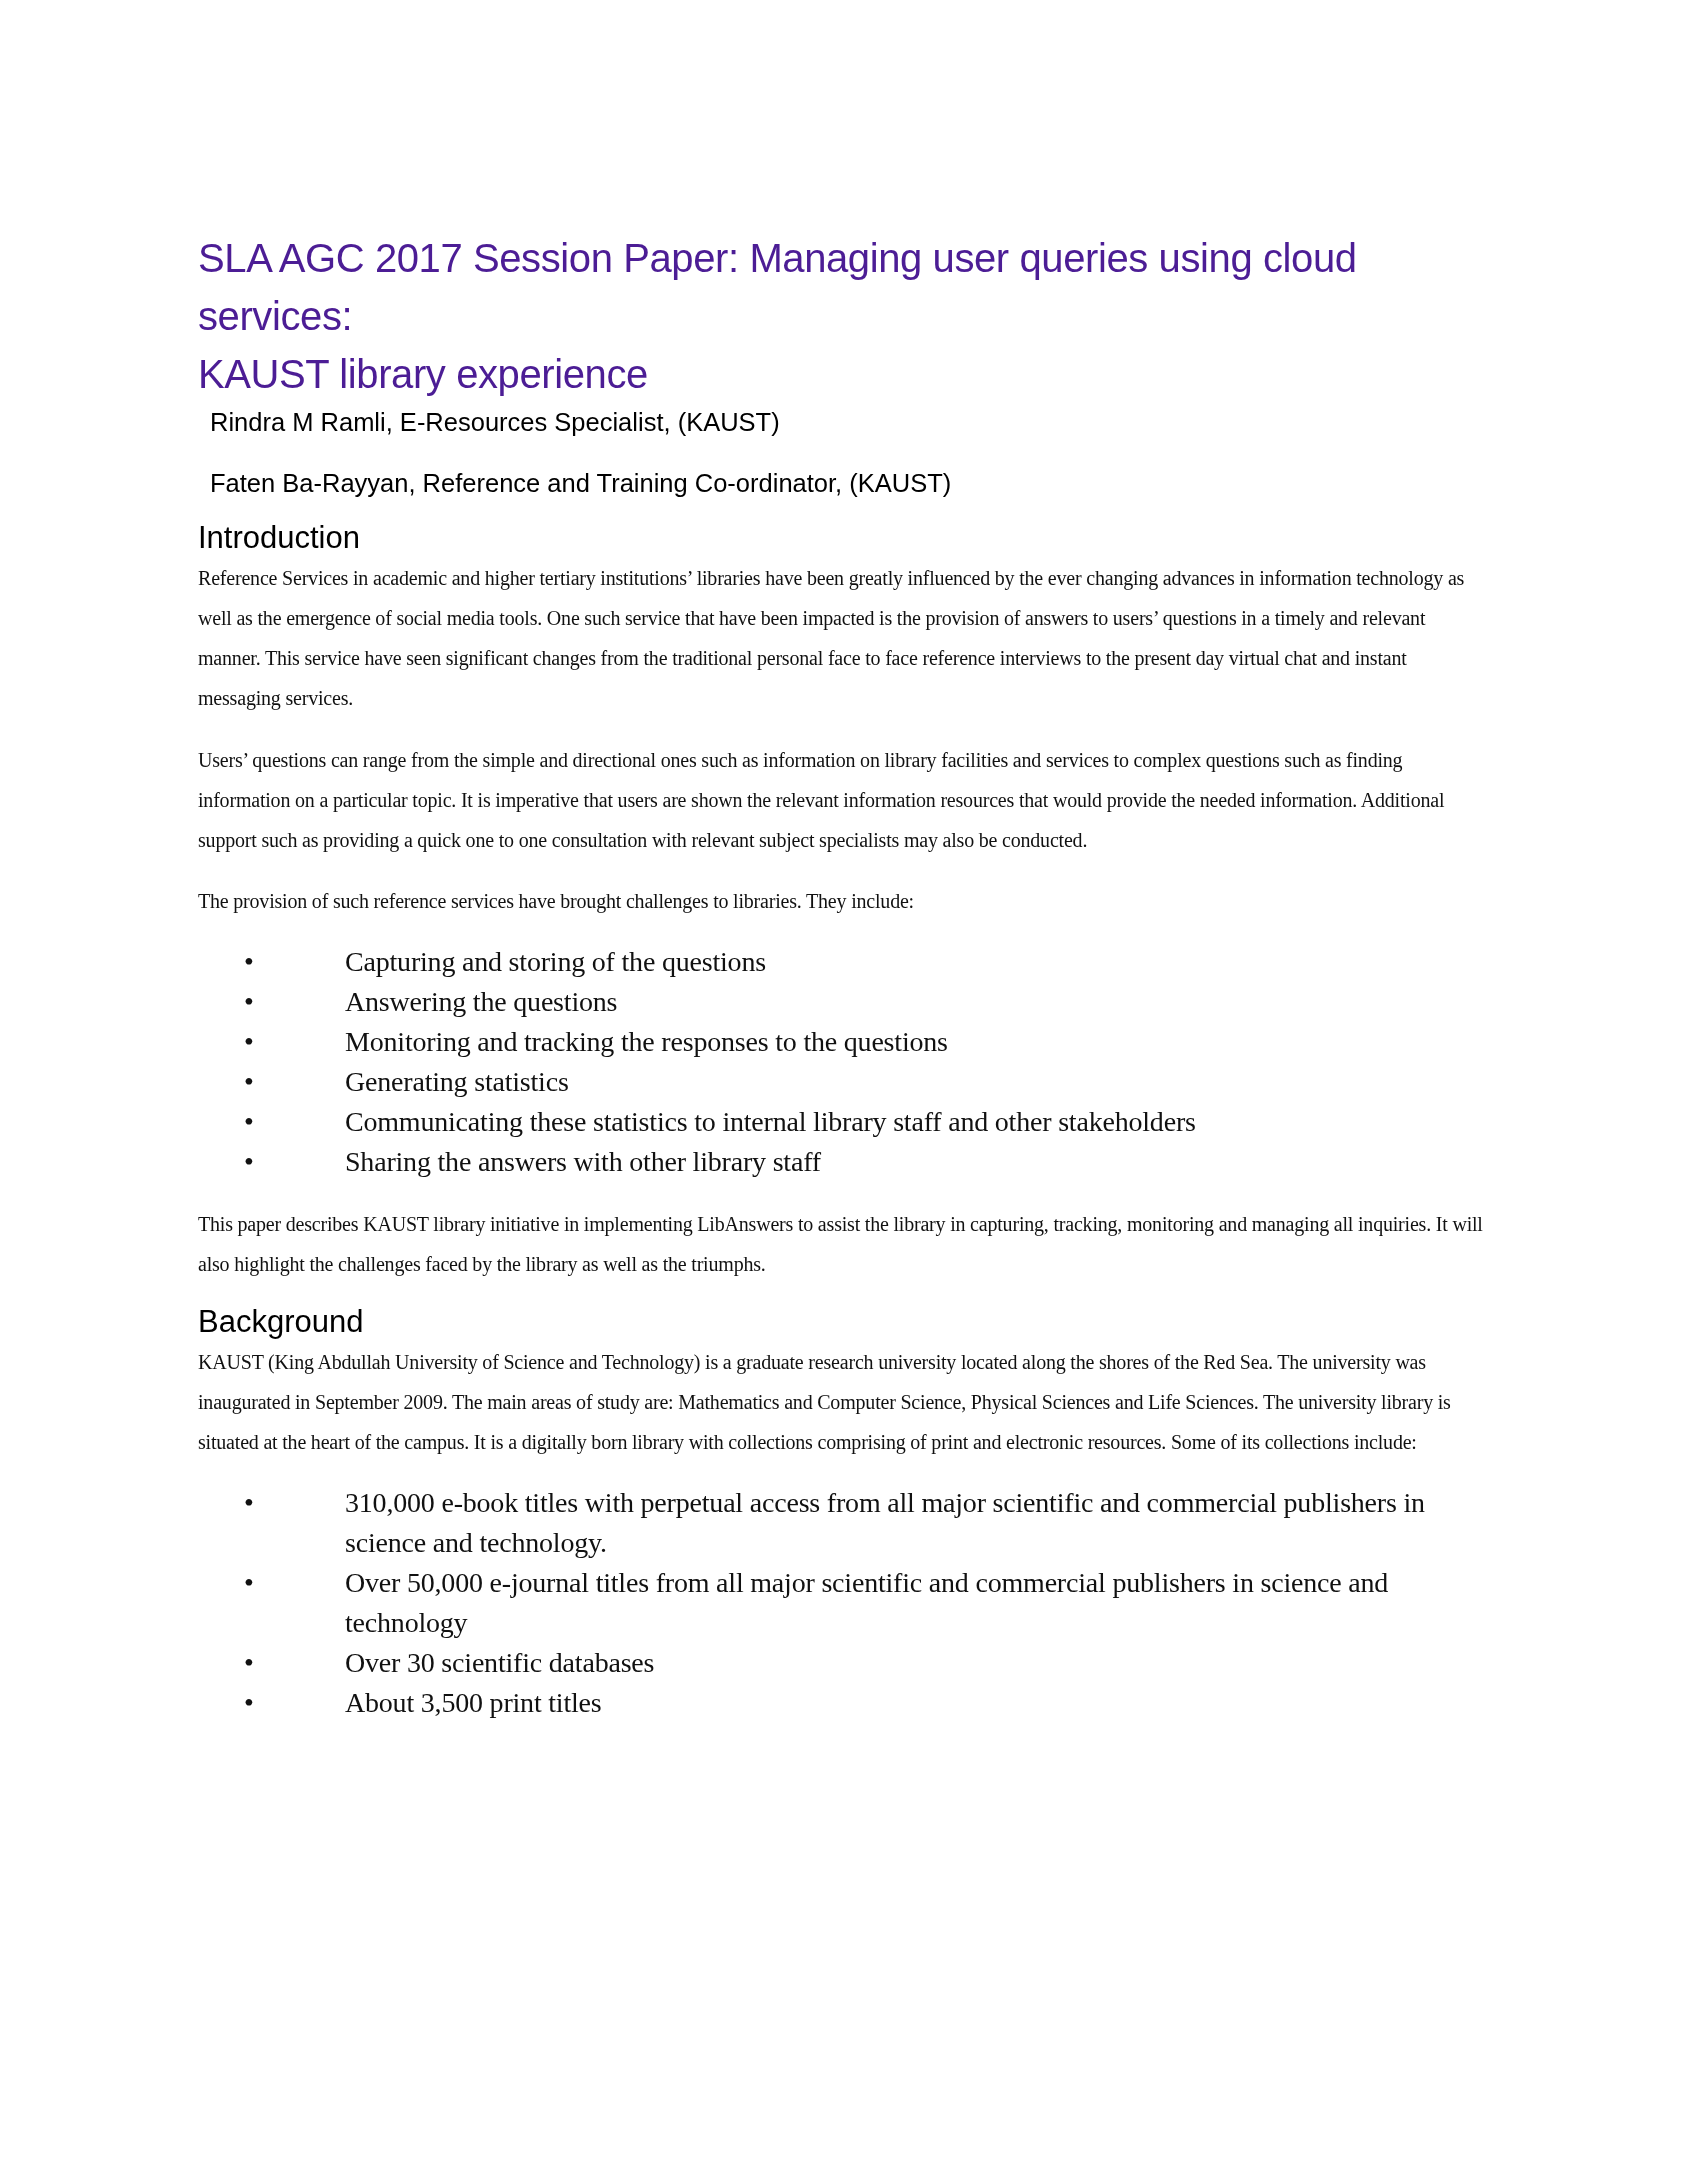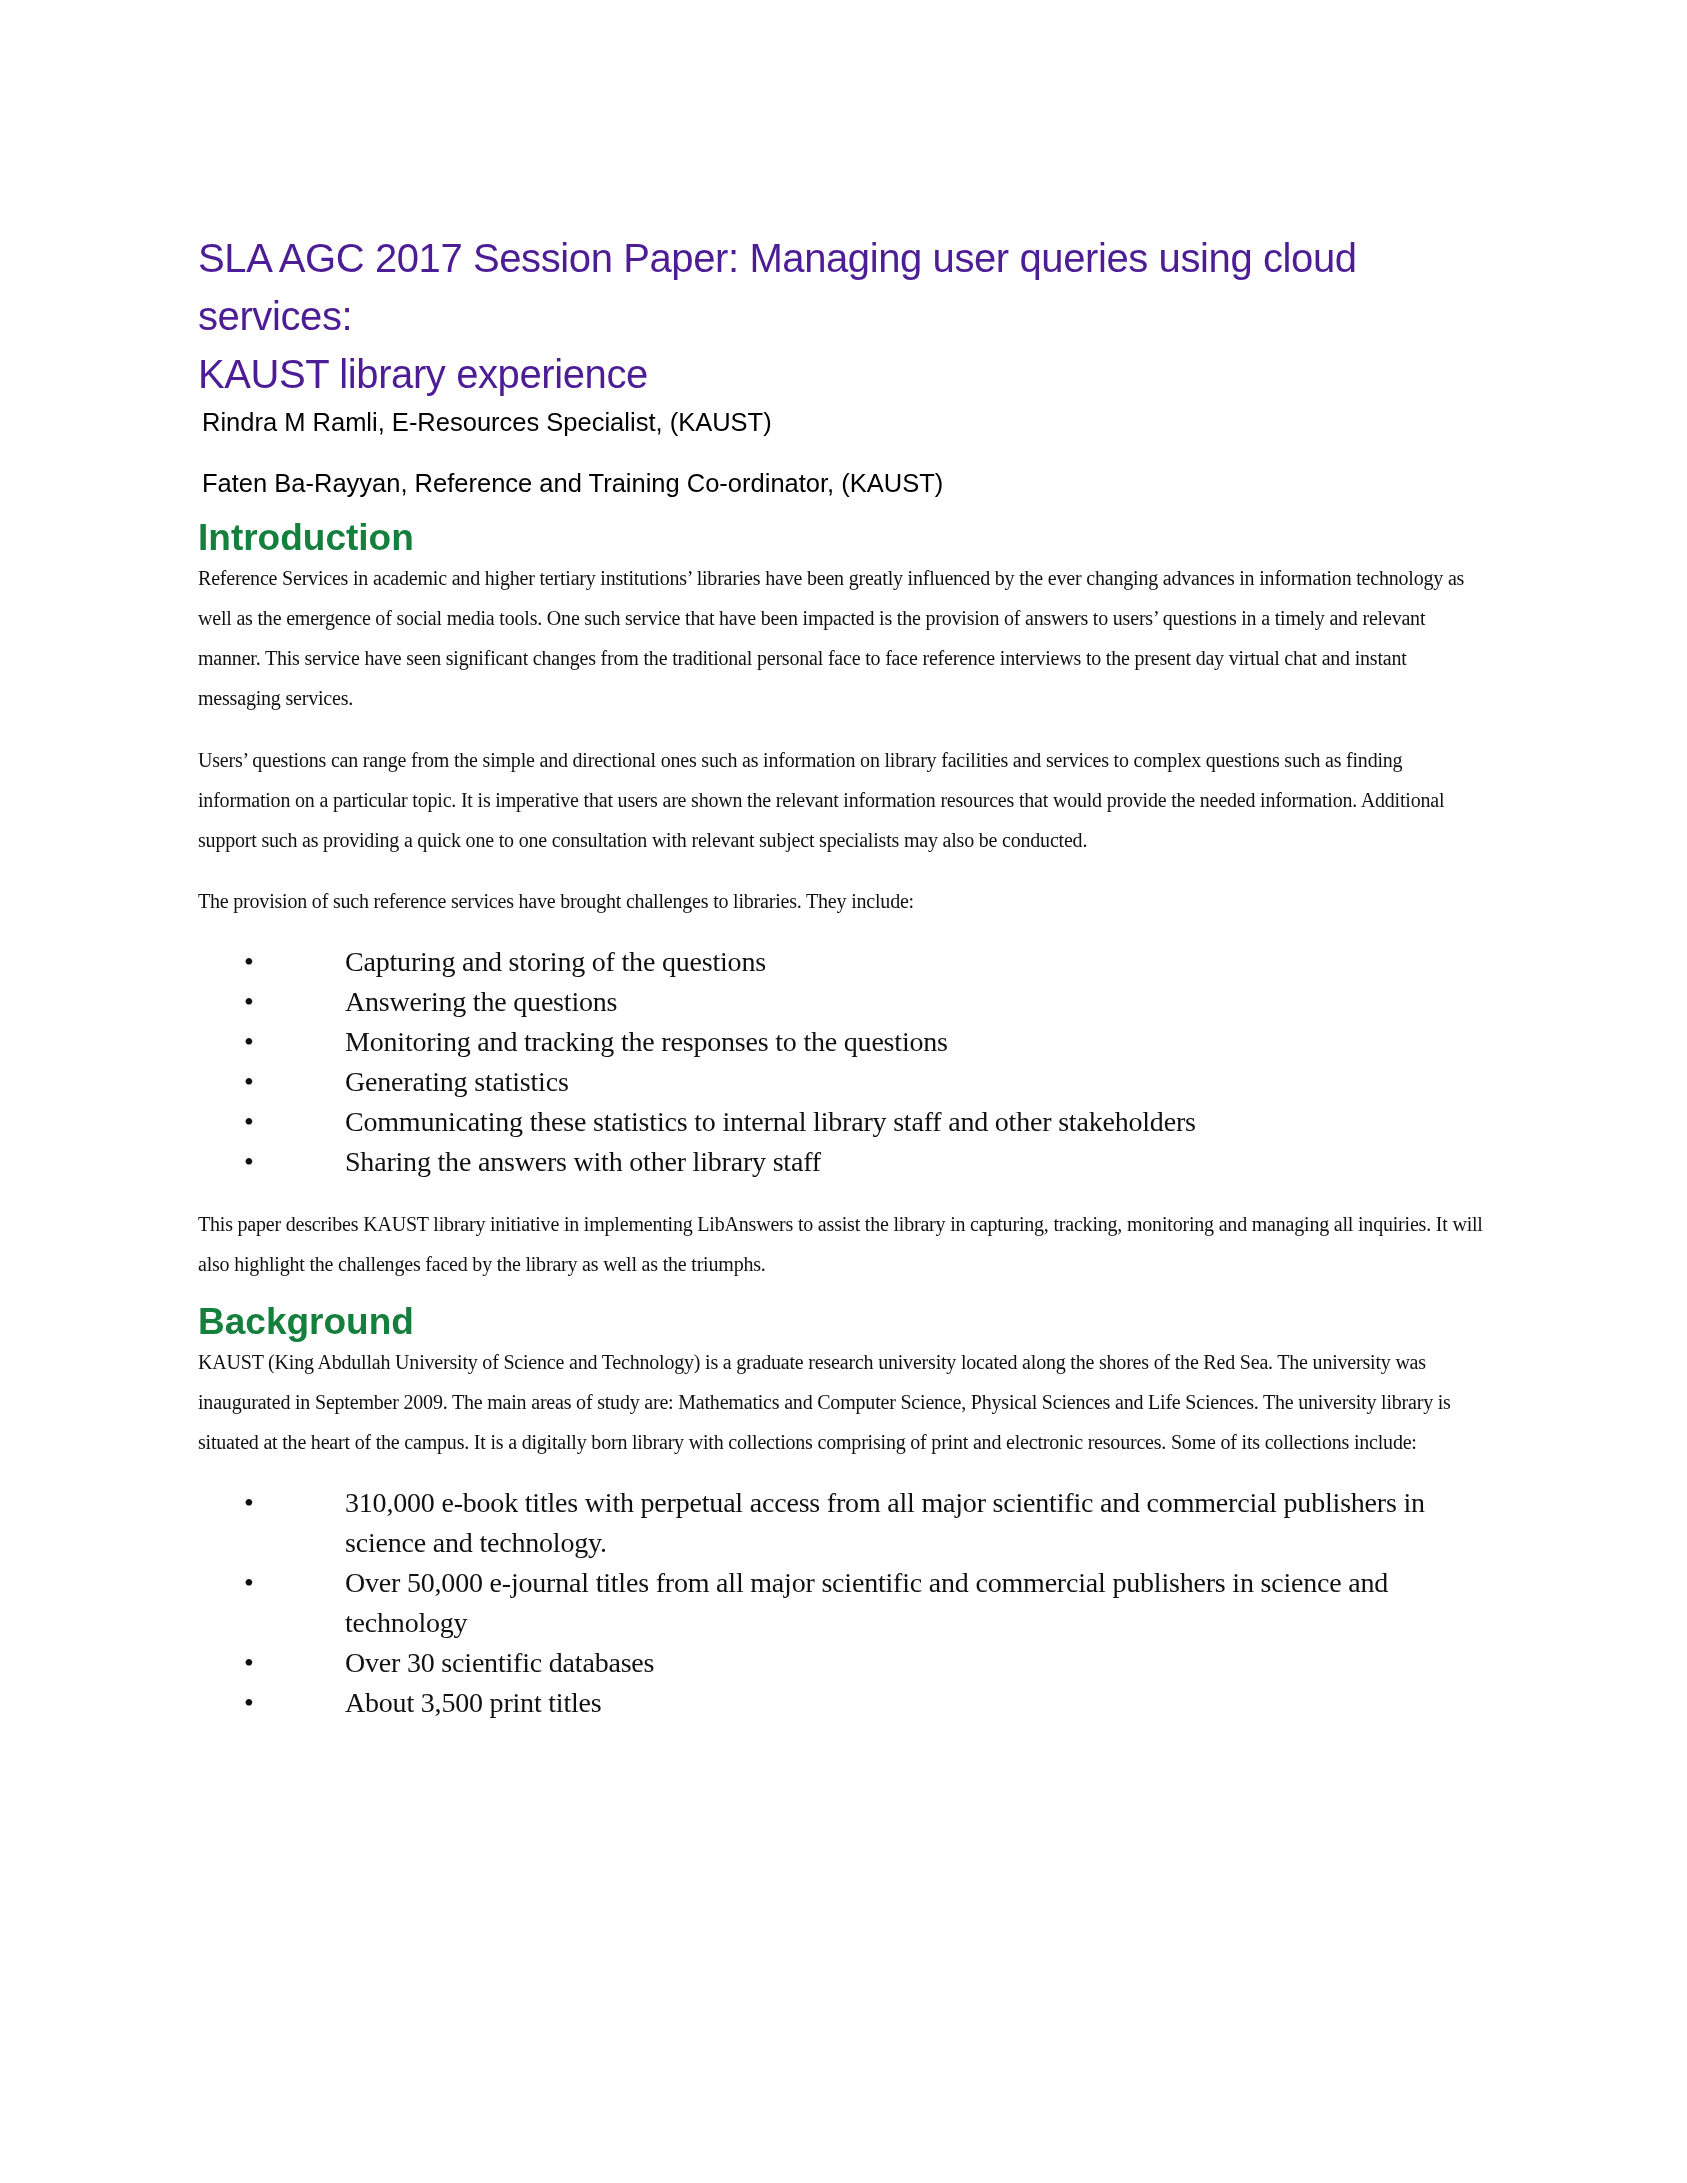--- a/index.html
+++ b/index.html
@@ -1,22 +1,22 @@
 <!DOCTYPE html>
 <html style="font-size:13px"><head>
 <meta charset="utf-8">
 <style>
   html, body { margin: 0; padding: 0; background: #ffffff; }
   body { width: 1687px; height: 2183px; position: relative; overflow: hidden; }
   .page { position: absolute; left: 198px; top: 229px; width: 1285px; }
   .title { font-family: "Liberation Sans", sans-serif; color: #4c1d95; font-size: 40px; line-height: 58px; margin: 0; font-weight: normal; letter-spacing: -0.4px; }
-  .author { font-family: "Liberation Sans", sans-serif; color: #000; font-size: 25.5px; line-height: 33px; margin: 4px; }
+  .author { font-family: "Liberation Sans", sans-serif; color: #000; font-size: 25.5px; line-height: 33px; margin: 12px; }
   .author.first { margin-top: 3.3px; }
   .author.second { margin-top: 28px; }
-  .heading { font-family: "Liberation Sans", sans-serif; color: #15803d; font-size: 37px; line-height: 40px; margin: 18px 0 0 0; font-weight: bold; }
+  .heading { font-family: "Liberation Sans", sans-serif; color: #000000; font-size: 31px; line-height: 40px; margin: 18px 0 0 0; font-weight: normal; }
   .para { font-family: "Liberation Serif", serif; color: #111; font-size: 20px; line-height: 40px; margin: 0; letter-spacing: -0.2px; }
   .para + .para, .list + .para { margin-top: 21.4px; }
   .para.after-heading { margin-top: 0; }
   .list { list-style: none; margin: 21.4px 0 0 0; padding: 0; }
   .list li { position: relative; padding-left: 147px; font-family: "Liberation Serif", serif; color: #111; font-size: 28px; line-height: 40px; letter-spacing: -0.2px; }
   .bullet { position: absolute; left: 46px; top: 0; }
 </style>
 </head>
 <body>
 

